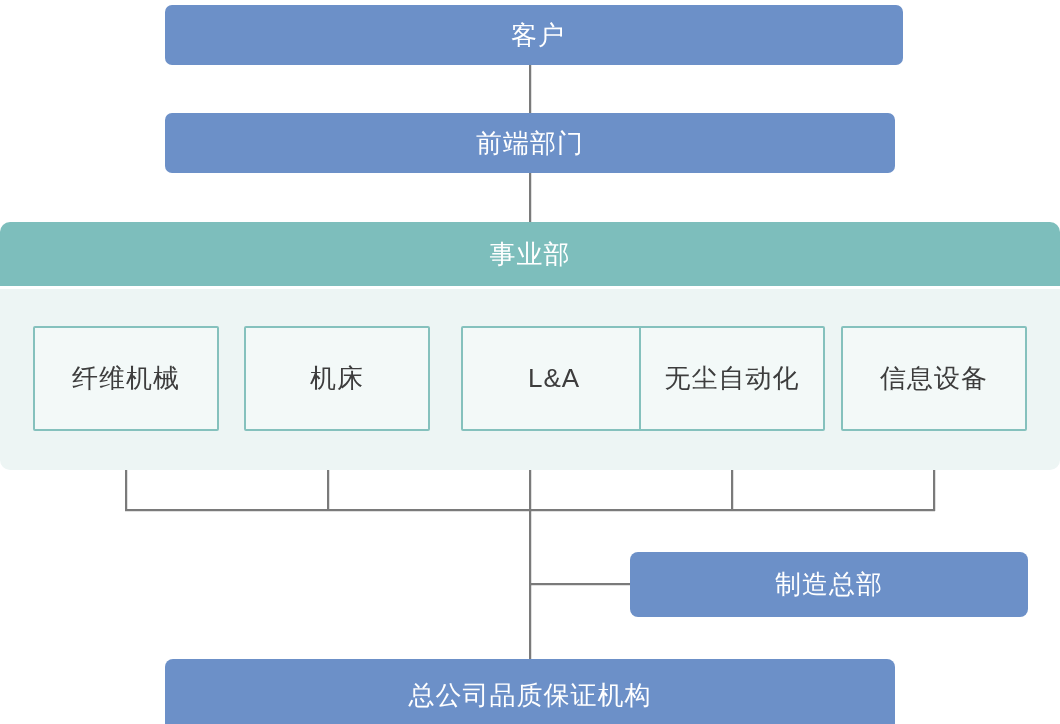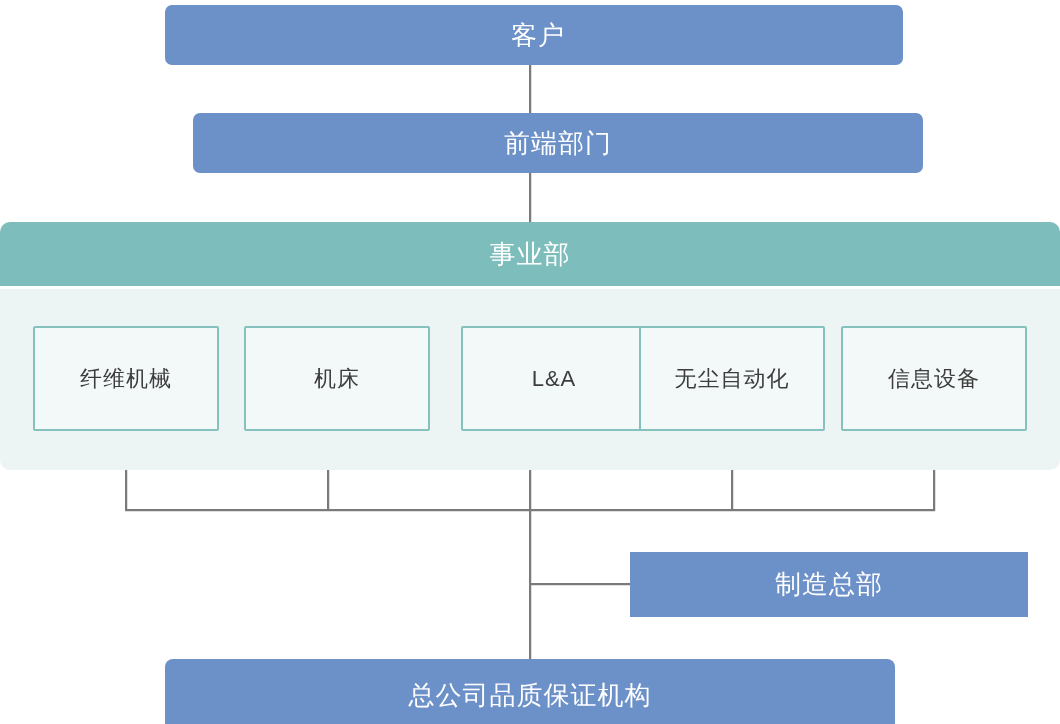--- a/index.html
+++ b/index.html
@@ -50,21 +50,21 @@
   }
   
   .unit-box {
     position: absolute;
     top: 326px;
     width: 182px; height: 101px; 
     background: #f3f9f8;
     border: 2px solid #85c1bd;
     border-radius: 2px;
     color: #3d3d3d;
-    font-size: 22px;
+    font-size: 26px;
     letter-spacing: 1px;
     display: flex;
     align-items: center;
     justify-content: center;
     z-index: 3;
   }
   
   .line {
     position: absolute;
     background: #7a7a7a;
@@ -88,21 +88,21 @@
   <div class="line vline" style="left:933px; top:431px; height:80px;"></div>
 
   <div class="line hline" style="left:125px; top:509px; width:810px;"></div>
   <div class="line vline" style="left:529px; top:511px; height:148px;"></div>
   <div class="line hline" style="left:531px; top:583px; width:99px;"></div>
 
   <div class="blue-box" style="left:165px; top:5px; width:730px; height:60px;padding-left:8px;">
     <span>客户</span>
   </div>
 
-  <div class="blue-box" style="left:165px; top:113px; width:730px; height:60px;margin-left:28px;">
+  <div class="blue-box" style="left:165px; top:113px; width:730px; height:60px;">
     <span>前端部门</span>
   </div>
 
   <div class="panel-header">
     <span>事业部</span>
   </div>
   <div class="panel-body"></div>
 
   <div class="unit-box" style="left:33px;">
     <span>纤维机械</span>
@@ -113,21 +113,21 @@
   <div class="unit-box" style="left:461px;">
     <span>L&amp;A</span>
   </div>
   <div class="unit-box" style="left:639px;">
     <span>无尘自动化</span>
   </div>
   <div class="unit-box" style="left:841px;">
     <span>信息设备</span>
   </div>
 
-  <div class="blue-box" style="left:630px; top:552px; width:398px; height:65px; border-radius:0;">
+  <div class="blue-box" style="left:630px; top:552px; width:398px; height:65px; border-radius:8px;">
     <span>制造总部</span>
   </div>
 
   <div class="blue-box" style="left:165px; top:659px; width:730px; height:72px; border-radius:8px;">
     <span>总公司品质保证机构</span>
   </div>
 
 </div>
 
 </body></html>

